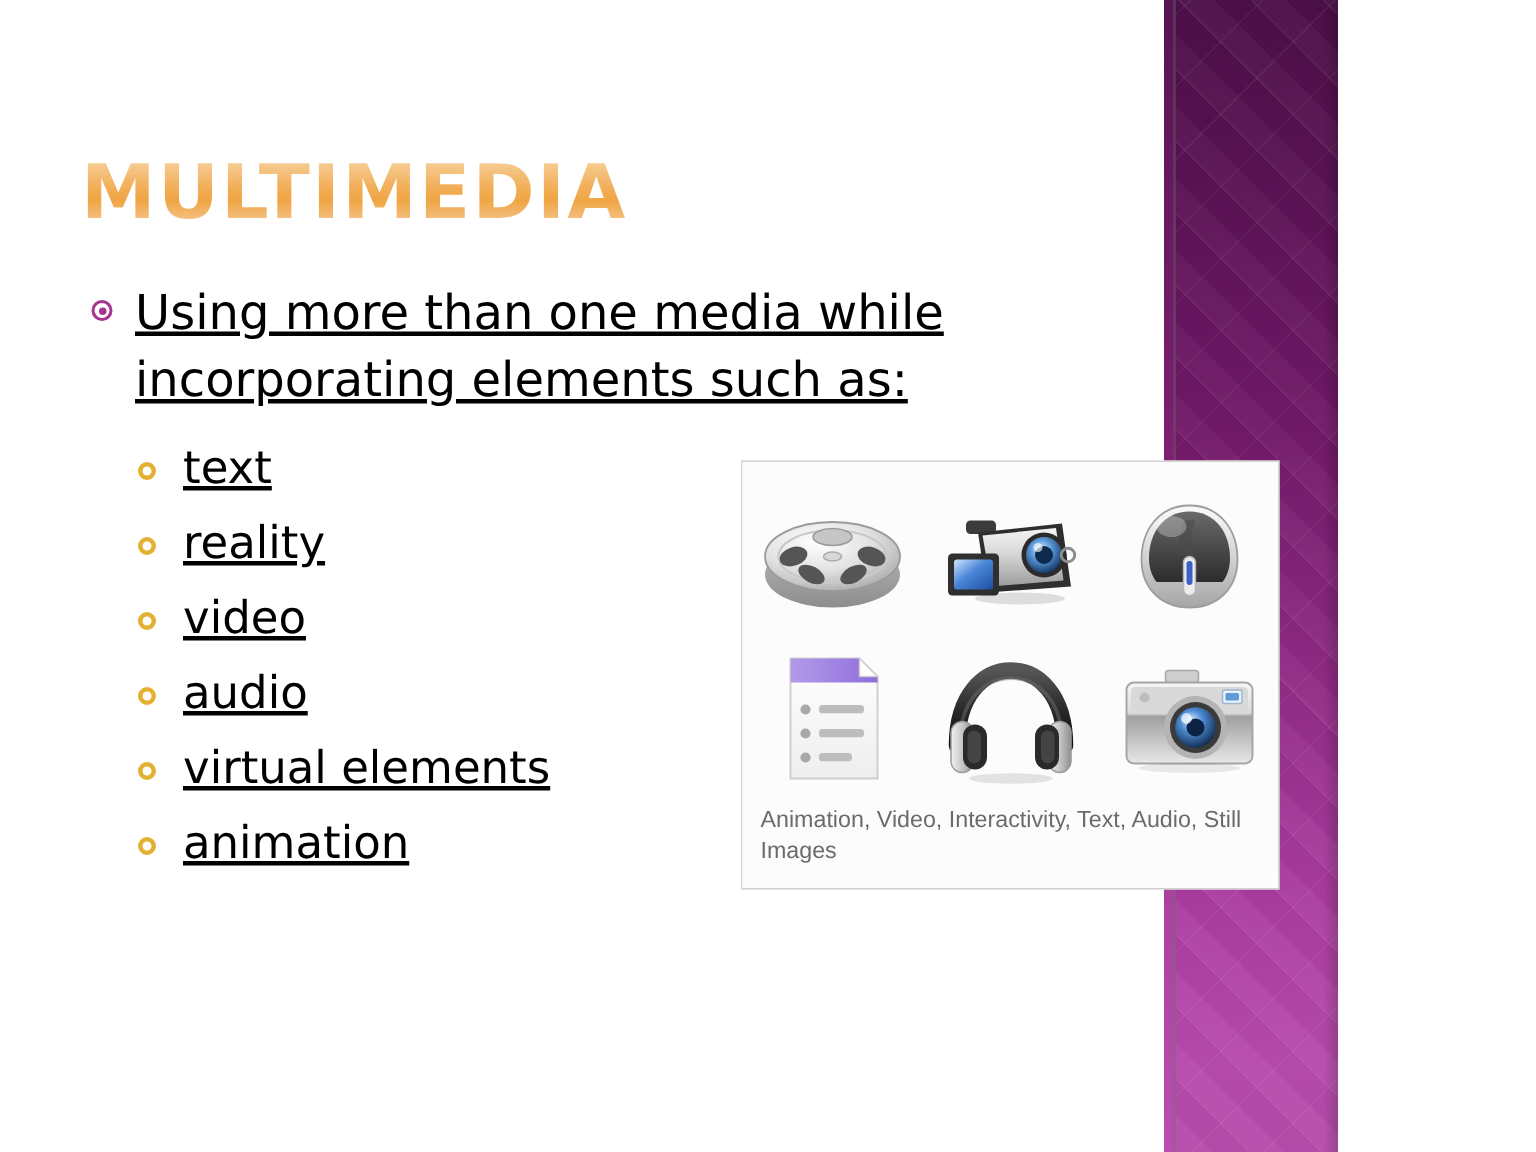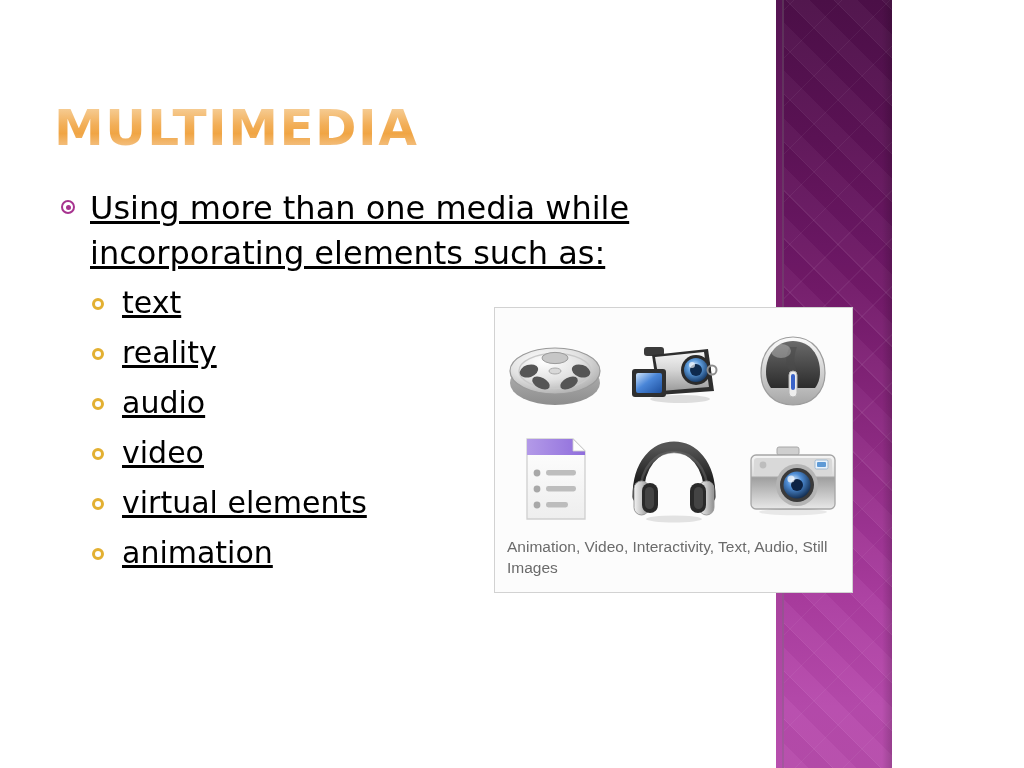--- a/index.html
+++ b/index.html
@@ -157,21 +157,21 @@
     top: 3px;
     width: 5px;
     height: 5px;
     border-radius: 50%;
     background: #a7338f;
   }
   .lvl1-text { display: block; }
 
   ul.lvl2 {
     list-style: none;
-    margin: 2px 0 0 0;
+    margin: 12px 0 0 0;
     padding: 0;
   }
   li.lvl2-item {
     position: relative;
     padding-left: 36px;
     margin-left: -4px;
     font-size: 30px;
     line-height: 50px;
     color: #000000;
     white-space: nowrap;
@@ -256,25 +256,25 @@
           <li class="lvl2-item">
             <span class="marker2"></span>
             <span>text</span>
           </li>
           <li class="lvl2-item">
             <span class="marker2"></span>
             <span>reality</span>
           </li>
           <li class="lvl2-item">
             <span class="marker2"></span>
+            <span>video</span>
+          </li>
+          <li class="lvl2-item">
+            <span class="marker2"></span>
             <span>audio</span>
-          </li>
-          <li class="lvl2-item">
-            <span class="marker2"></span>
-            <span>video</span>
           </li>
           <li class="lvl2-item">
             <span class="marker2"></span>
             <span>virtual elements</span>
           </li>
           <li class="lvl2-item">
             <span class="marker2"></span>
             <span>animation</span>
           </li>
         </ul>

